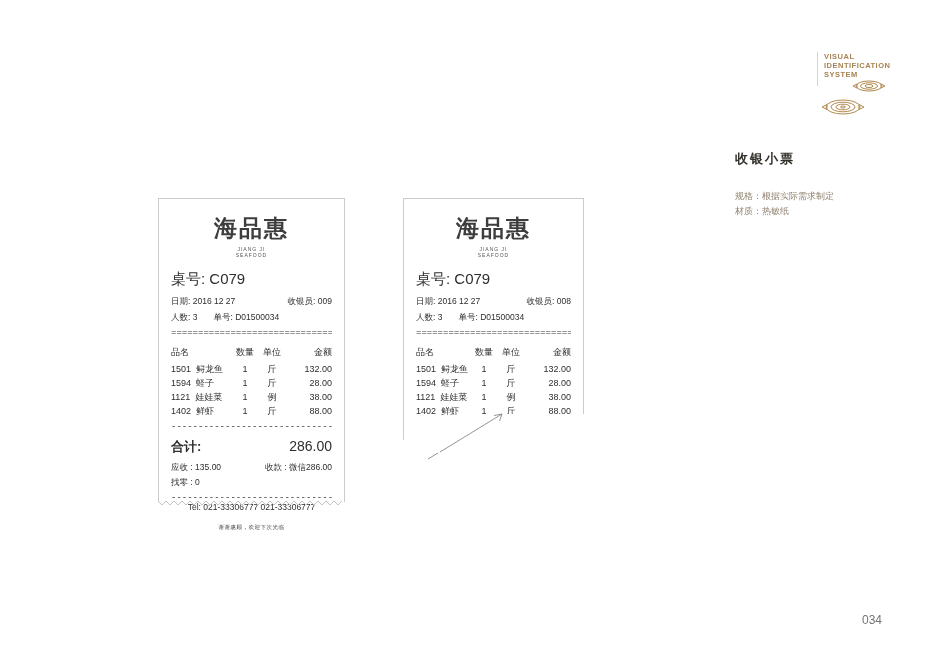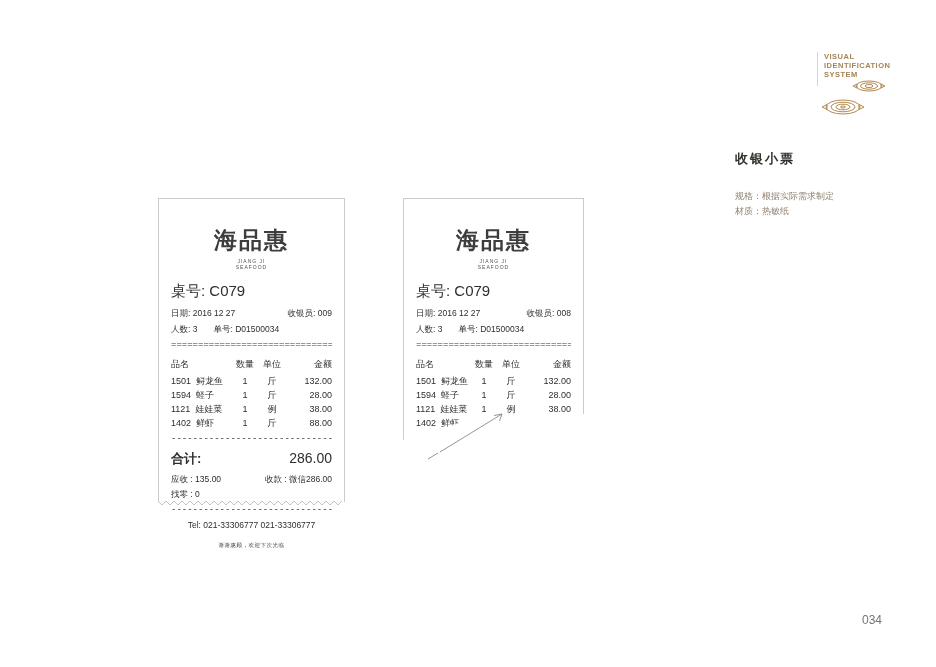--- a/index.html
+++ b/index.html
@@ -13,21 +13,21 @@
   .hdr-divider { position:absolute; left:817px; top:52px; width:1px; height:34px; background:#ddd3c2; }
   .vis-block { position:absolute; left:824px; top:52px; font-size:7.5px; line-height:9px; font-weight:bold; color:#a68352; letter-spacing:0.5px; }
   .ornament { position:absolute; left:813px; top:74px; }
 
   
   .info-title { position:absolute; left:735px; top:150px; font-size:13px; font-weight:bold; color:#33302b; letter-spacing:2px; }
   .info-spec { position:absolute; left:735px; top:190px; font-size:9px; color:#8d7f6d; }
   .info-material { position:absolute; left:735px; top:205px; font-size:9px; color:#8d7f6d; }
 
   
-  .receipt { position:absolute; background:#fff; border:1px solid #cbcbcb; padding:12px 12px; font-size:9px; color:#2e2e2e; }
+  .receipt { position:absolute; background:#fff; border:1px solid #cbcbcb; padding:0 12px; font-size:9px; color:#2e2e2e; }
   .receipt-left { left:158px; top:198px; width:187px; height:304px; border-bottom:none; }
   .receipt-right { left:403px; top:198px; width:181px; height:242px; border-bottom:none;
      clip-path: polygon(0 0, 100% 0, 100% 216px, 87px 216px, 0 242px); }
   .tear-hline { position:absolute; left:86px; right:0; top:215px; border-top:1px solid #c9c9c9; }
 
   .r-logo { margin-top:14px; text-align:center; font-size:23px; font-weight:900; letter-spacing:2px; color:#3d3d3d; }
   .r-logo-sub { margin-top:2px; text-align:center; font-size:5px; line-height:6px; letter-spacing:1px; color:#555; }
   .r-table { margin-top:12px; font-size:15px; color:#2e2e2e; }
   .r-row { display:flex; justify-content:space-between; margin-top:7px; font-size:8.5px; white-space:nowrap; }
   .r-row2 { display:flex; gap:16px; margin-top:4px; font-size:8.5px; white-space:nowrap; }
@@ -37,21 +37,21 @@
   .c-name { flex:1; text-align:left; display:flex; gap:5px; }
   .c-qty { width:26px; text-align:center; }
   .c-unit { width:28px; text-align:center; }
   .c-amt { width:46px; text-align:right; }
   .items { margin-top:3px; }
   .total-row { display:flex; justify-content:space-between; align-items:baseline; margin-top:7px; }
   .total-label { font-size:13px; font-weight:bold; }
   .total-value { font-size:14px; font-weight:normal; }
   .pay-row { display:flex; justify-content:space-between; margin-top:6px; font-size:8.5px; white-space:nowrap; }
   .change-row { margin-top:3px; font-size:8.5px; }
-  .tel-line { margin-top:6px; font-size:8.5px; text-align:center; white-space:nowrap; }
+  .tel-line { font-size:8.5px; text-align:center; white-space:nowrap; }
   .r-footer { margin-top:12px; text-align:center; font-size:5.5px; letter-spacing:0.5px; color:#3f3f3f; }
   .zigzag { position:absolute; left:-1px; bottom:-5px; display:block; }
   .sketch { position:absolute; left:422px; top:402px; }
 
   .page-num { position:absolute; left:862px; top:613px; font-size:12px; color:#737373; }
 </style>
 </head>
 <body>
 
 <div class="canvas">

